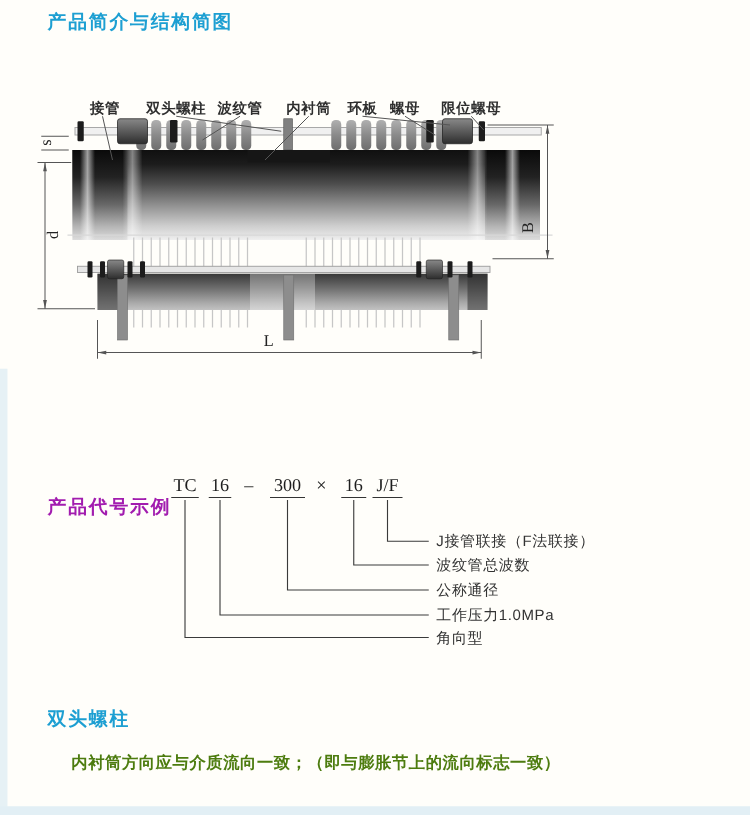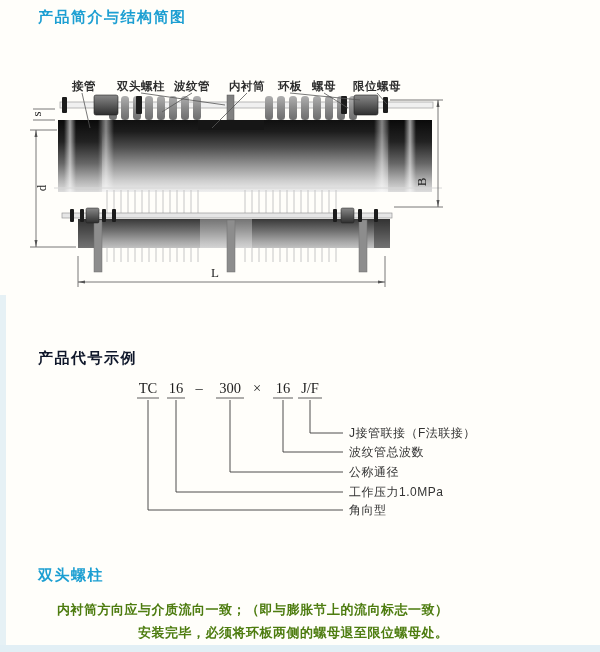--- a/index.html
+++ b/index.html
@@ -259,21 +259,21 @@
     <g>
       <line class="dimline" x1="78" y1="198" x2="78" y2="229"></line>
       <line class="dimline" x1="385" y1="198" x2="385" y2="229"></line>
       <line class="dimline" x1="78" y1="224" x2="385" y2="224"></line>
       <polygon points="85,222.5 85,225.5 78,224" fill="#555"></polygon>
       <polygon points="378,222.5 378,225.5 385,224" fill="#555"></polygon>
       <text class="dim-label" x="215" y="219" text-anchor="middle" font-size="15">L</text>
     </g>
   </svg>
 
-  <div id="title-code" class="sec-title accent" style="color: #0f172a;">产品代号示例</div>
+  <div id="title-code" class="sec-title accent" style="color: #a21caf; margin-top: 47px;">产品代号示例</div>
 
   <svg id="svg-code" width="600" height="185" viewBox="0 0 600 185">
     <g>
       <text class="code-token" x="148" y="19" text-anchor="middle">TC</text>
       <text class="code-token" x="176" y="19" text-anchor="middle">16</text>
       <text class="code-token" x="199" y="19" text-anchor="middle">–</text>
       <text class="code-token" x="230" y="19" text-anchor="middle">300</text>
       <text class="code-token" x="257" y="19" text-anchor="middle">×</text>
       <text class="code-token" x="283" y="19" text-anchor="middle">16</text>
       <text class="code-token" x="310" y="19" text-anchor="middle">J/F</text>
@@ -298,18 +298,17 @@
       <text class="code-anno" x="349" y="102">公称通径</text>
       <text class="code-anno" x="349" y="122">工作压力1.0MPa</text>
       <text class="code-anno" x="349" y="140">角向型</text>
     </g>
   </svg>
 
   <div id="title-install" class="sec-title accent" style="color: rgb(29, 159, 210);">双头螺柱</div>
 
   <div class="install-text">
     <div>内衬筒方向应与介质流向一致；（即与膨胀节上的流向标志一致）</div>
-    <div>安装完毕，必须将环板两侧的螺母退至限位螺母处。</div>
   </div>
 
   <div class="edge-left"></div>
   <div class="edge-bottom"></div>
 </div>
 
 </body></html>

